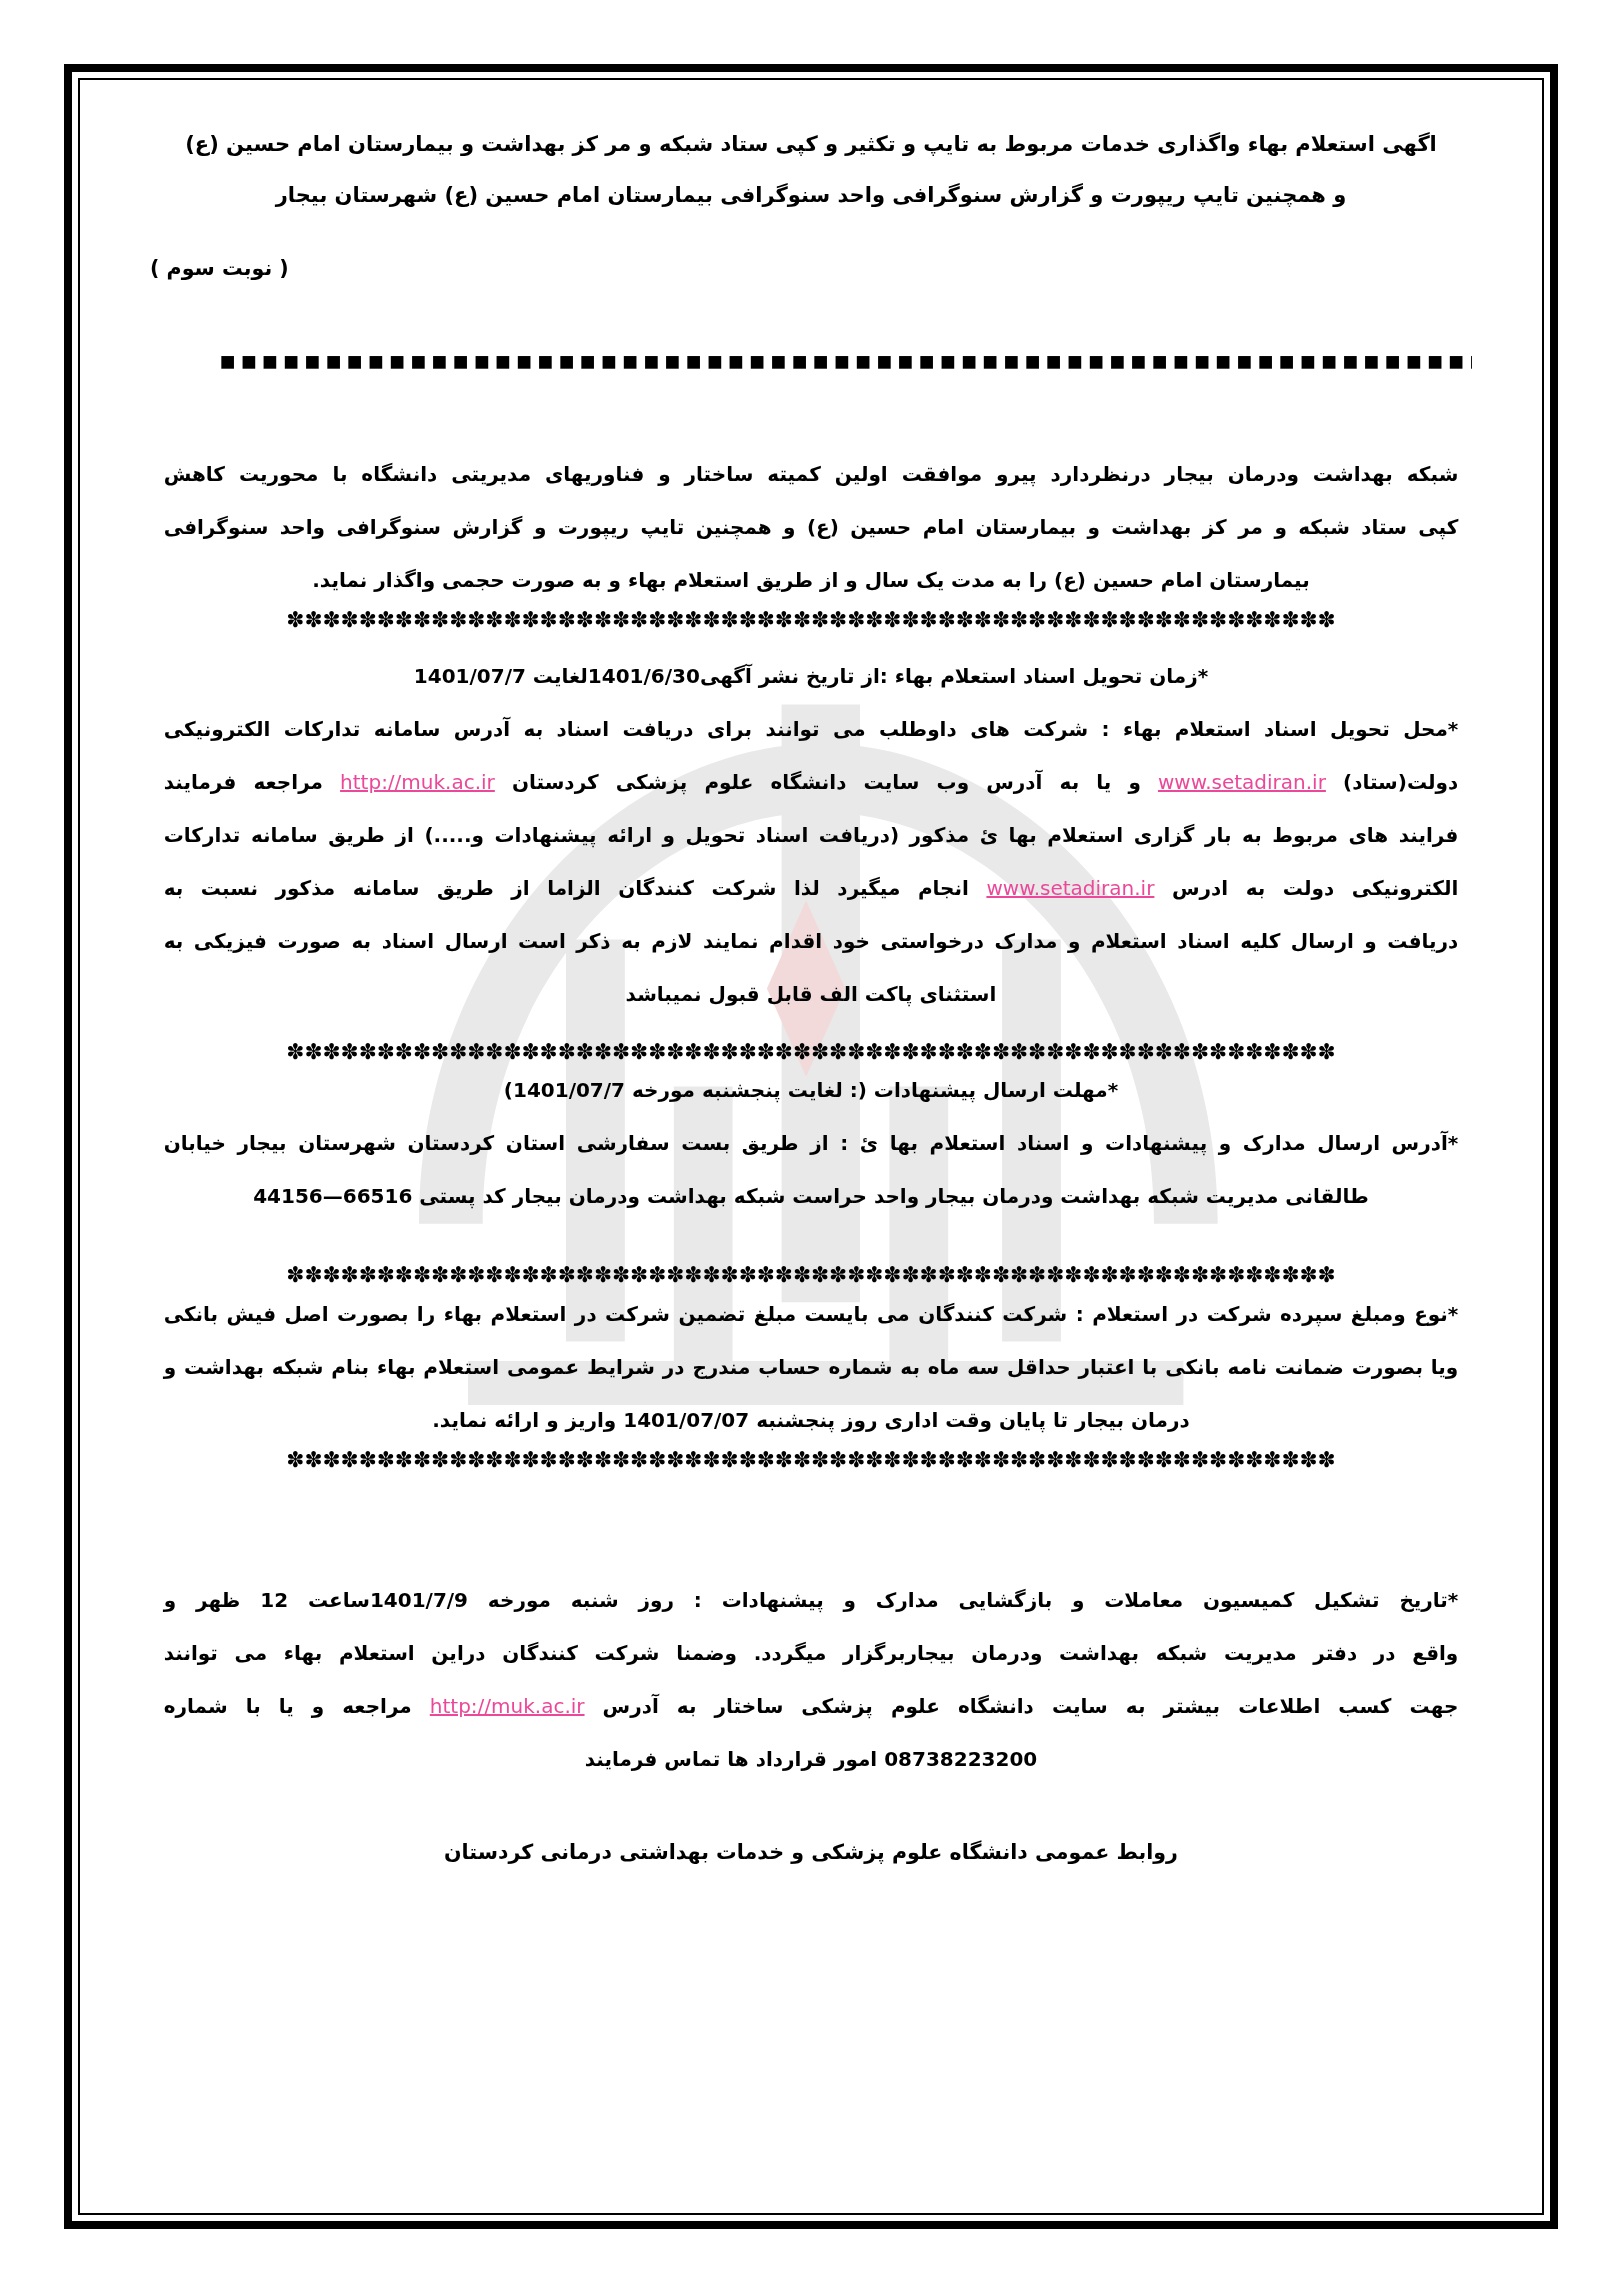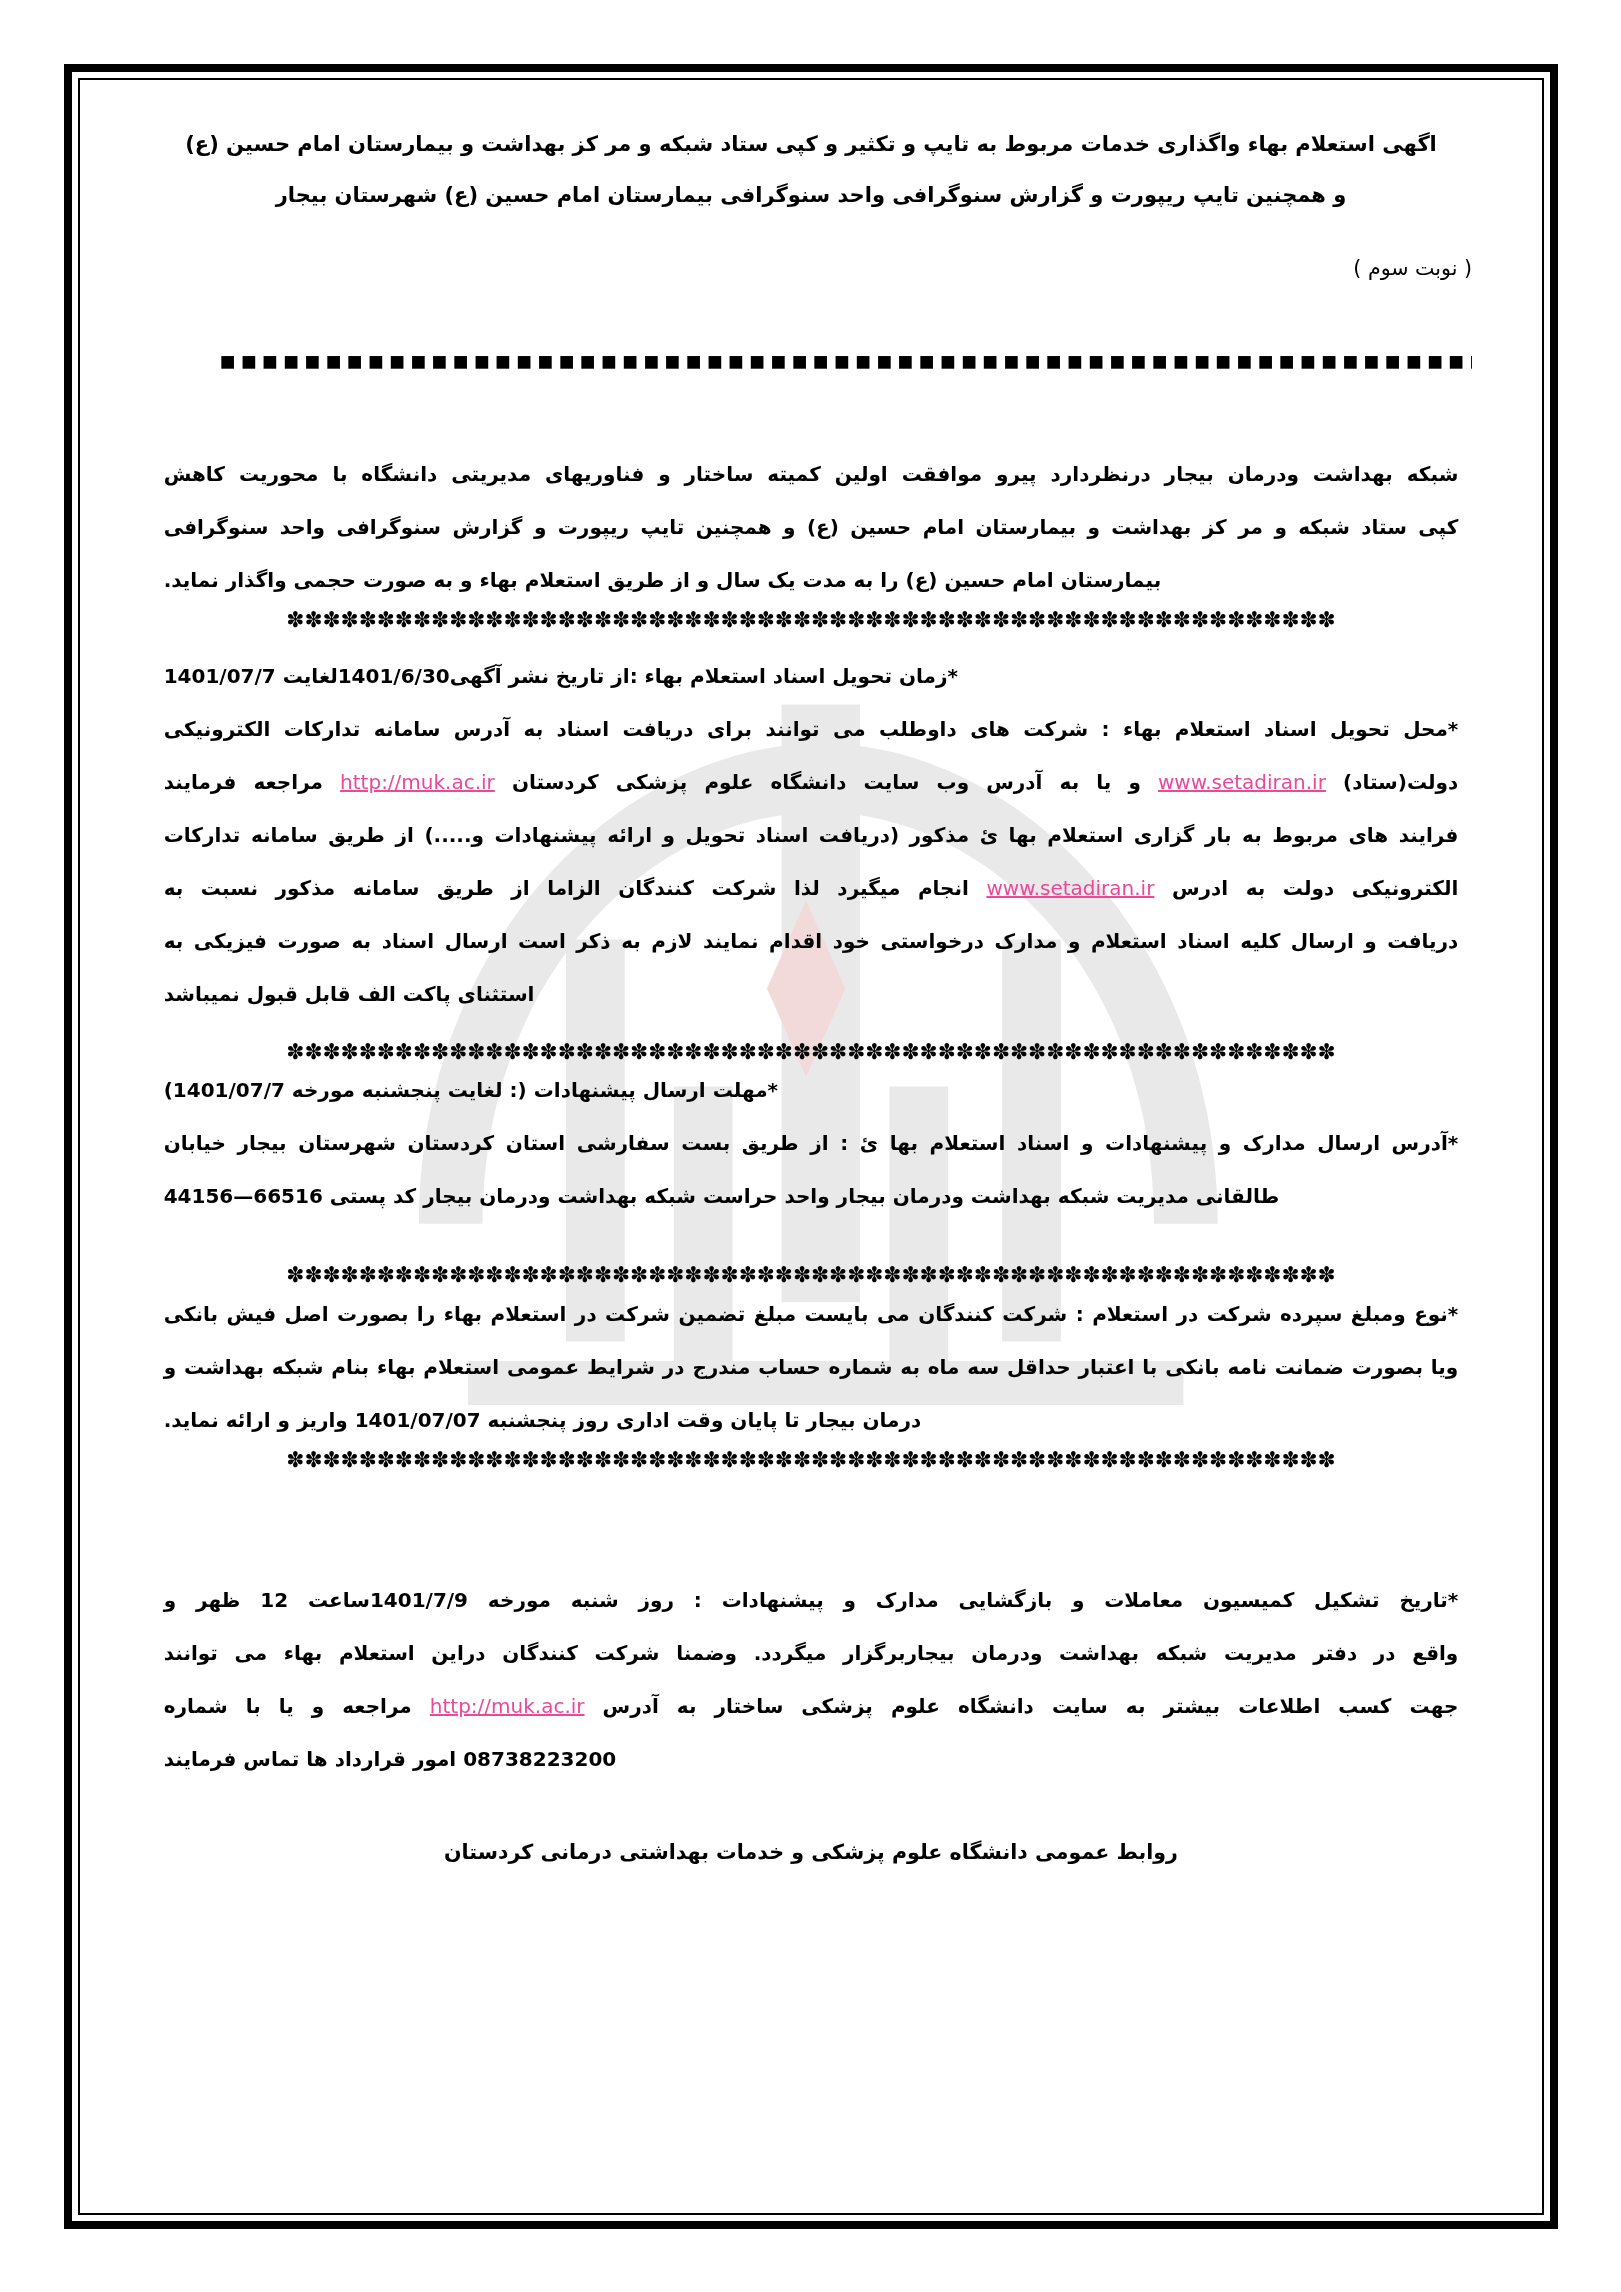--- a/index.html
+++ b/index.html
@@ -68,23 +68,23 @@
     font-size: 21px;
     line-height: 51px;
     font-weight: bold;
     direction: rtl;
     text-align: center;
     letter-spacing: -0.2px;
   }
   .subtitle-line {
     font-size: 20.6px;
     line-height: 45px;
-    font-weight: normal;
-    direction: rtl;
-    text-align: right;
+    font-weight: bold;
+    direction: rtl;
+    text-align: left;
     margin-top: 25.5px;
   }
 
   .dotted-rule {
     font-size: 25.5px;
     line-height: 29px;
     letter-spacing: 3.9px;
     text-align: center;
     direction: ltr;
     font-weight: bold;
@@ -106,21 +106,21 @@
     overflow: hidden;
     white-space: nowrap;
     padding: 0 57px;
   }
 
   .blk { padding: 0 13.7px; }
   .line-c {
     font-size: 20px;
     line-height: 53px;
     direction: rtl;
-    text-align: left;
+    text-align: center;
     font-weight: bold;
   }
   .line-j {
     font-size: 20px;
     line-height: 53px;
     direction: rtl;
     text-align: justify;
     text-align-last: justify;
     font-weight: bold;
   }

